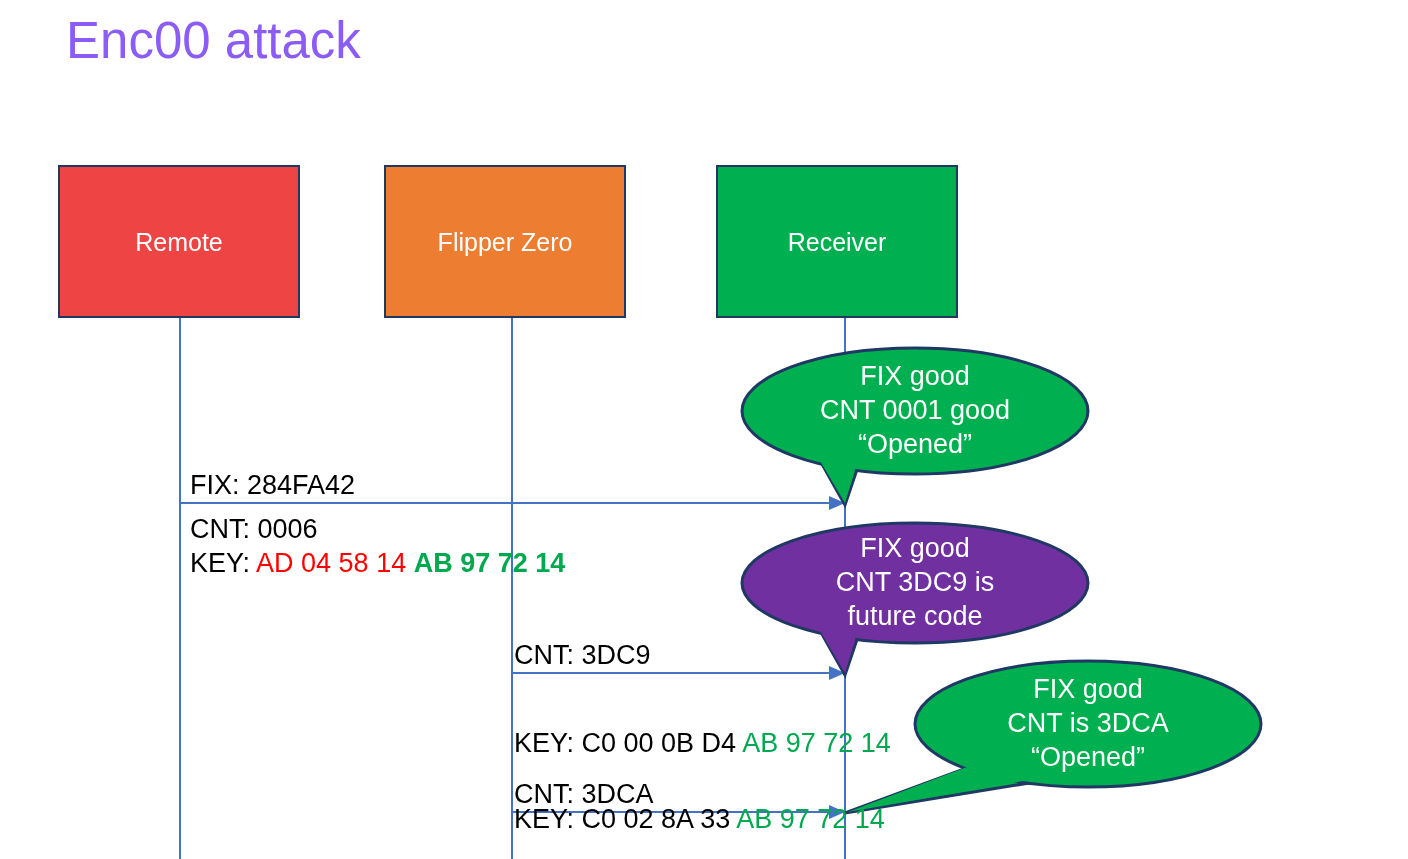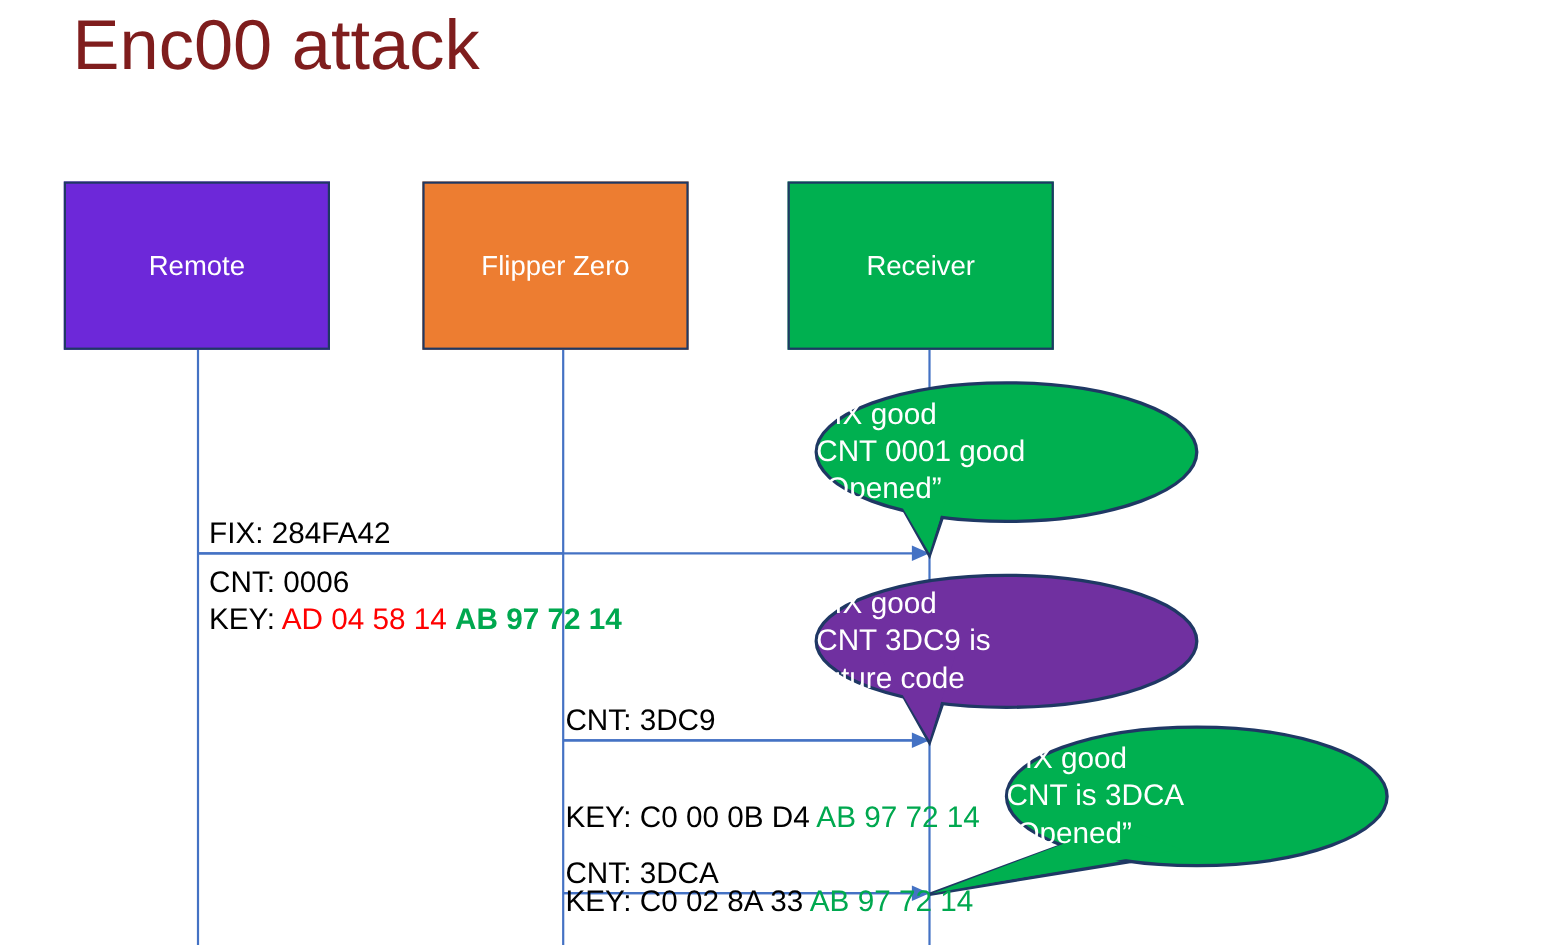--- a/index.html
+++ b/index.html
@@ -21,24 +21,24 @@
     position: absolute;
     left: 0;
     top: 0;
     width: 1408px;
     height: 859px;
   }
   .title {
     position: absolute;
     left: 66px;
     top: 2px;
-    font-size: 64px;
+    font-size: 51px;
     line-height: 78px;
     font-weight: 400;
-    color: #7f1d1d;
+    color: #8b5cf6;
     letter-spacing: 0px;
     white-space: nowrap;
   }
   .actor-box {
     position: absolute;
     box-sizing: border-box;
     border: 2px solid #1F3864;
     display: flex;
     align-items: center;
     justify-content: center;
@@ -58,20 +58,21 @@
     white-space: nowrap;
   }
   .hex-red { color: #FF0000; }
   .hex-green { color: #00A84F; }
   .hex-green-b { color: #00A84F; font-weight: bold; }
   .bubble-text {
     position: absolute;
     color: #ffffff;
     font-size: 27px;
     line-height: 34px;
+    text-align: center;
     white-space: nowrap;
   }
 </style>
 </head>
 <body>
 
 <div id="slide">
 
   <div class="title">Enc00 attack</div>
 
@@ -109,21 +110,21 @@
       <path d="M 800 597 L 868 597 L 845 673 Z" fill="#7030A0" stroke="none"></path>
     </g>
 
     <g>
       <path d="M 1010 752 L 1078 775 L 845 813 Z" fill="#00B050" stroke="#1F3864" stroke-width="3"></path>
       <ellipse cx="1088" cy="724" rx="173" ry="63" fill="#00B050" stroke="#1F3864" stroke-width="3"></ellipse>
       <path d="M 1012 750 L 1074 772 L 848 812 Z" fill="#00B050" stroke="none"></path>
     </g>
   </svg>
 
-  <div class="actor-box" style="left:58px; top:165px; width:242px; height:153px; background:#6d28d9;">
+  <div class="actor-box" style="left:58px; top:165px; width:242px; height:153px; background:#ef4444;">
     <span class="actor-label">Remote</span>
   </div>
 
   <div class="actor-box" style="left:384px; top:165px; width:242px; height:153px; background:#ED7D31;">
     <span class="actor-label">Flipper Zero</span>
   </div>
 
   <div class="actor-box" style="left:716px; top:165px; width:242px; height:153px; background:#00B050;">
     <span class="actor-label">Receiver</span>
   </div>

